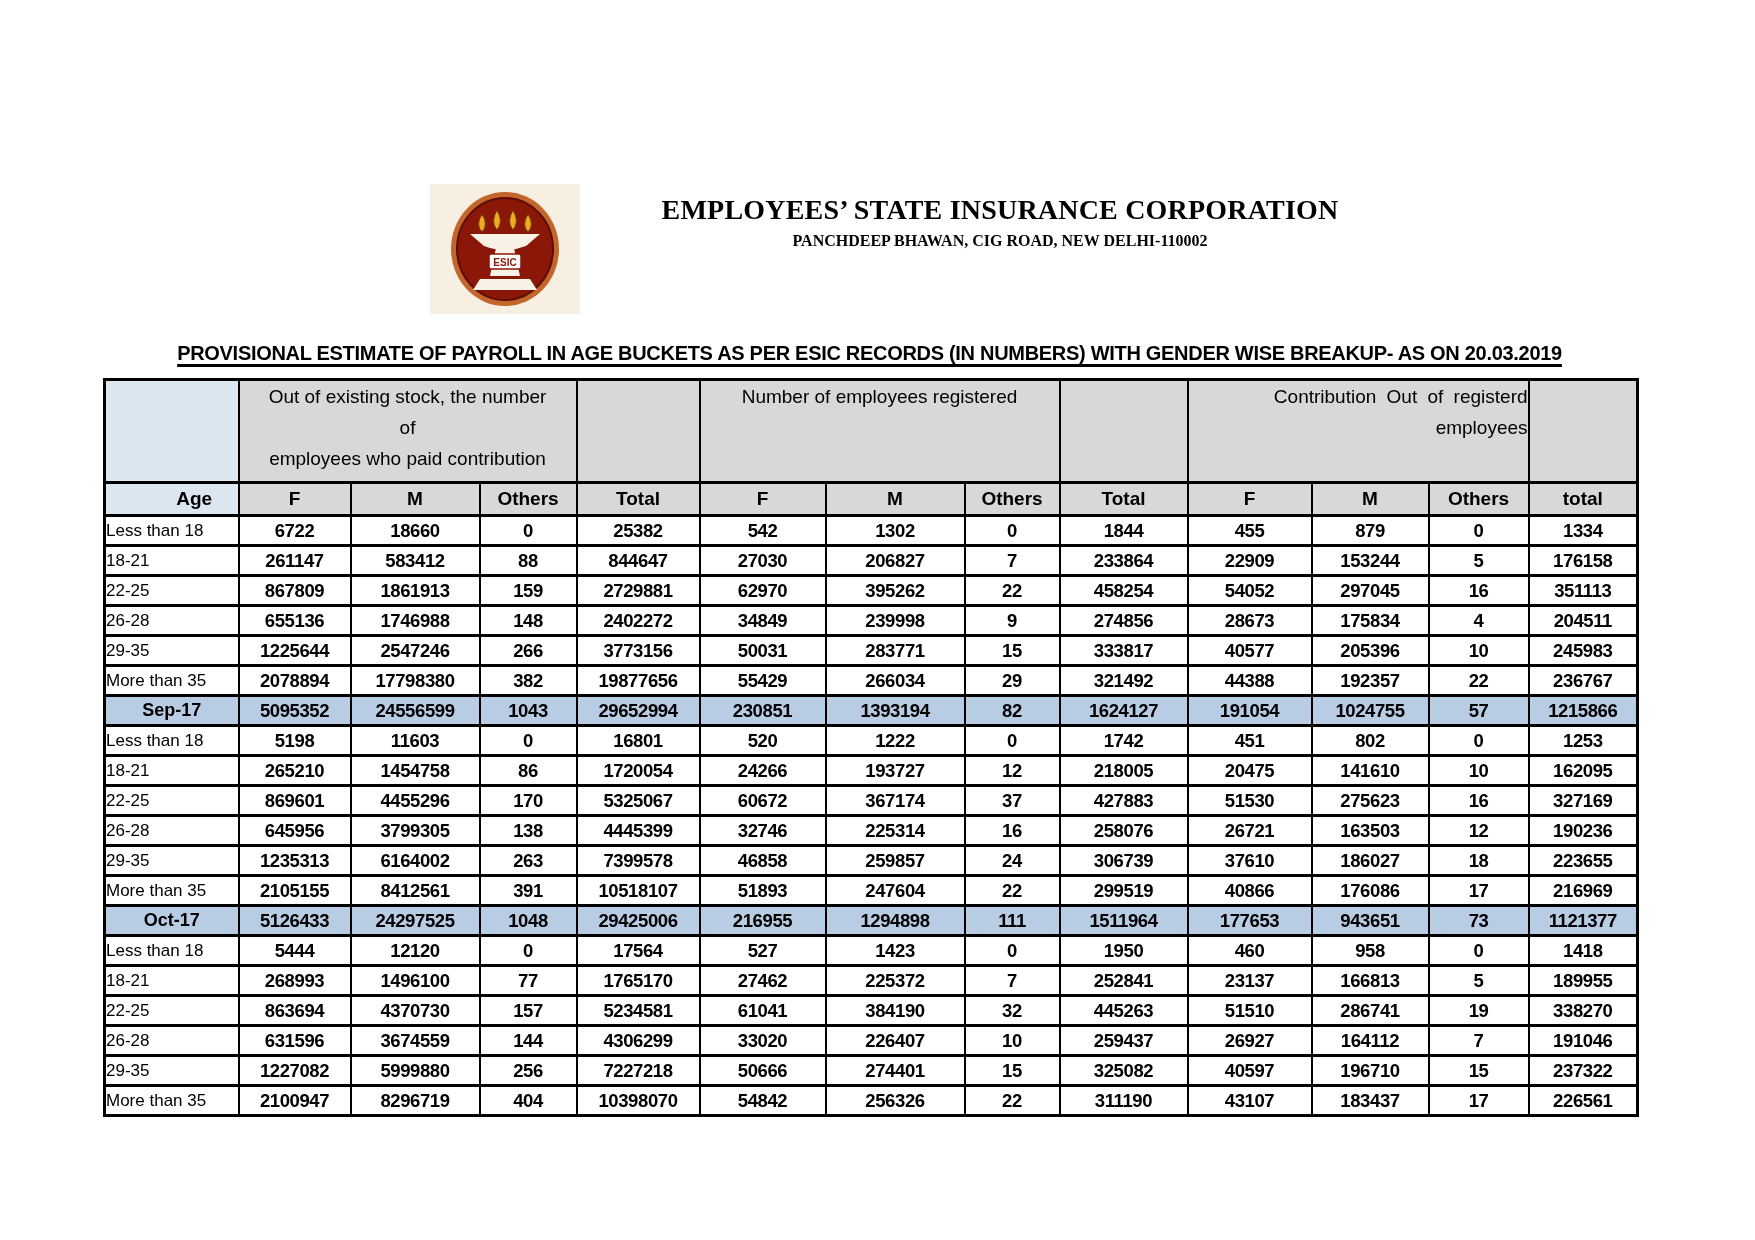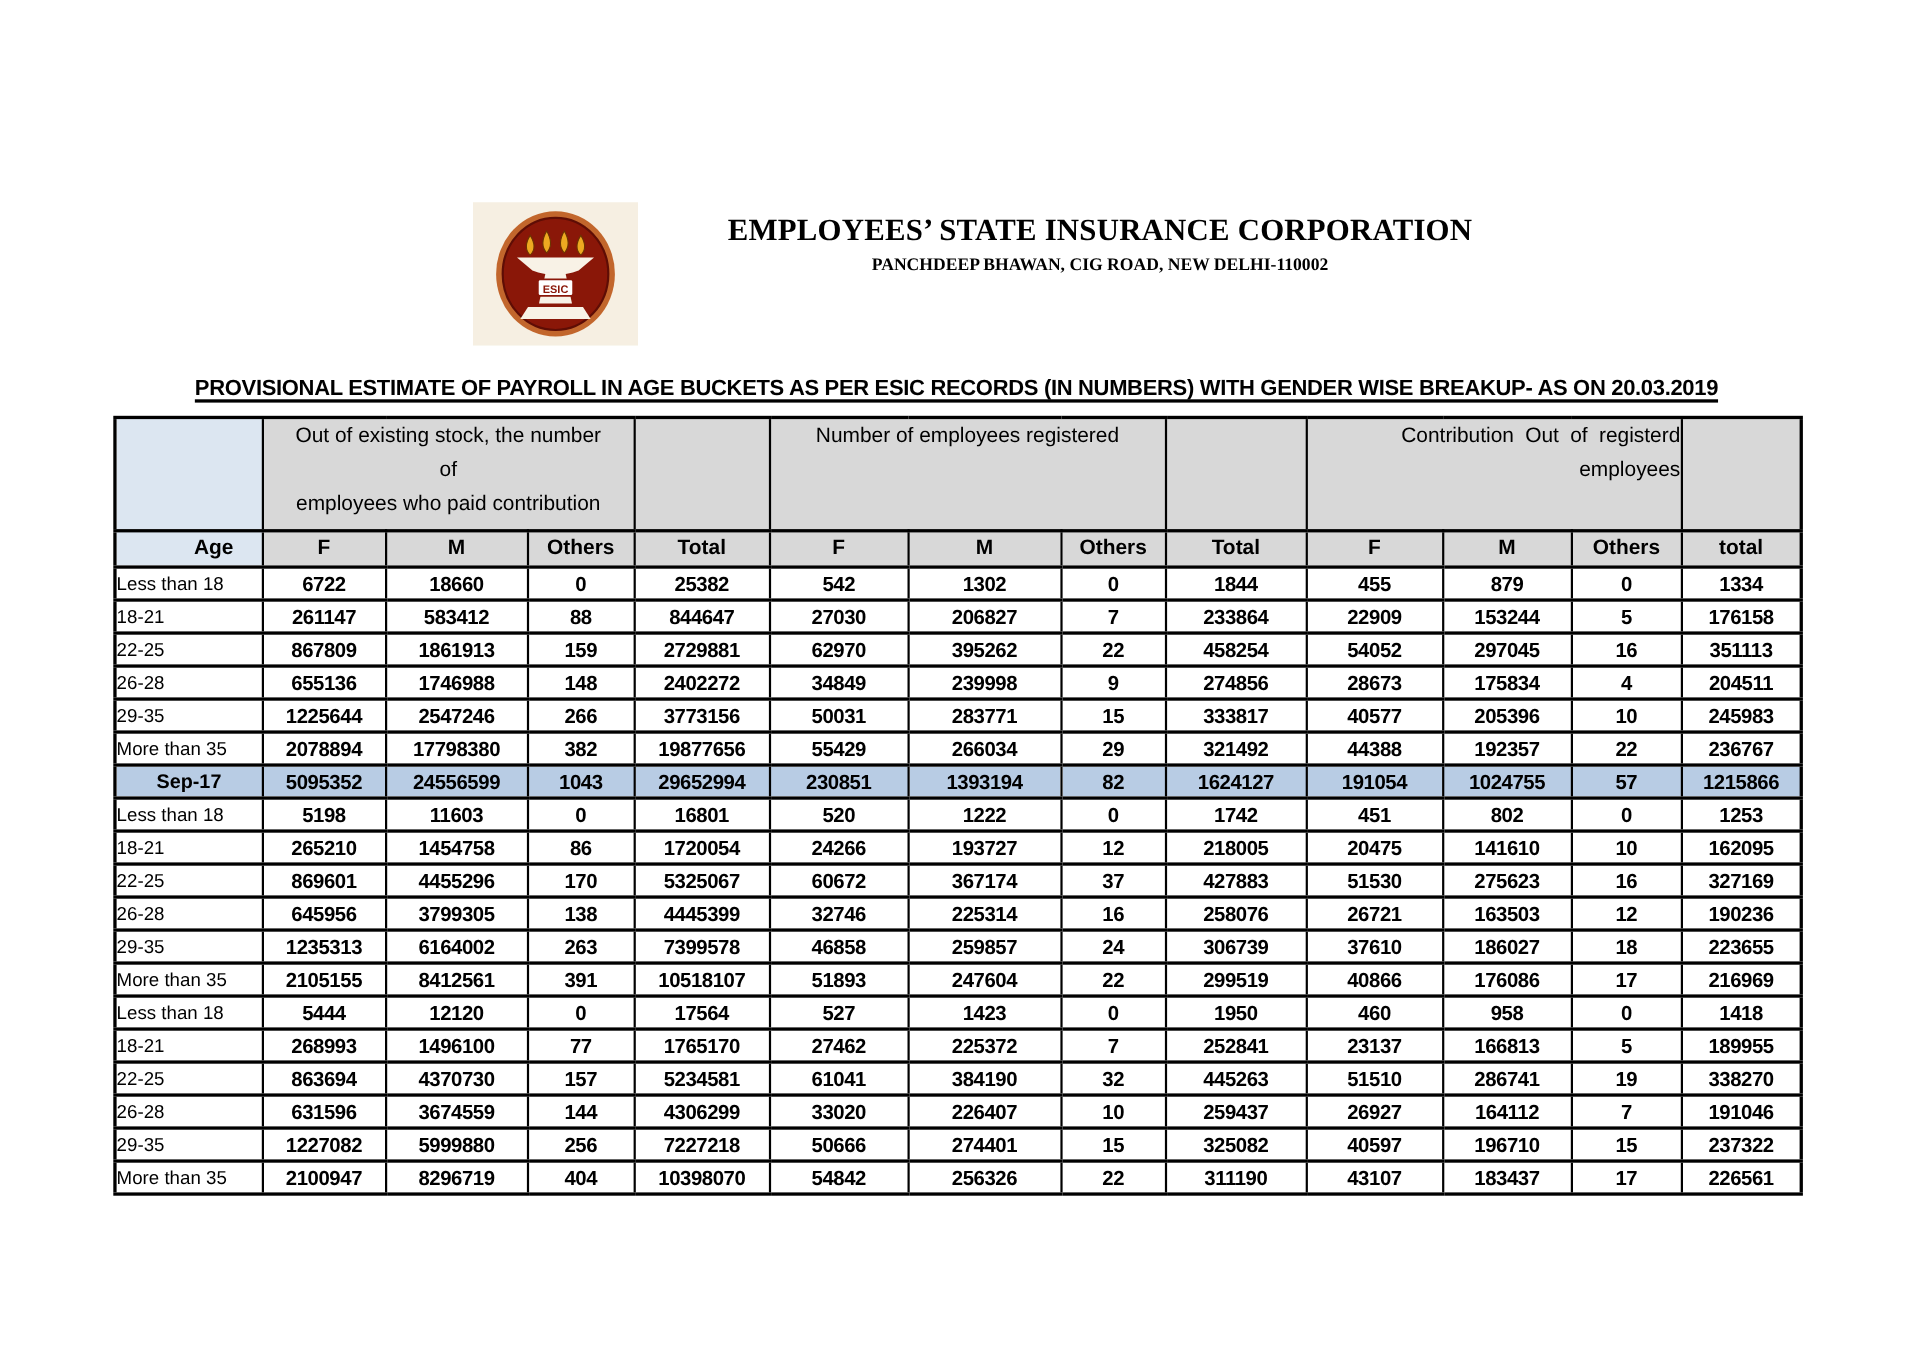--- a/index.html
+++ b/index.html
@@ -304,20 +304,35 @@
           <td class="num-cell">10518107</td>
           <td class="num-cell">51893</td>
           <td class="num-cell">247604</td>
           <td class="num-cell">22</td>
           <td class="num-cell">299519</td>
           <td class="num-cell">40866</td>
           <td class="num-cell">176086</td>
           <td class="num-cell">17</td>
           <td class="num-cell">216969</td>
         </tr>
+        <tr class="summary-row">
+          <td class="age-cell">Oct-17</td>
+          <td class="num-cell">5126433</td>
+          <td class="num-cell">24297525</td>
+          <td class="num-cell">1048</td>
+          <td class="num-cell">29425006</td>
+          <td class="num-cell">216955</td>
+          <td class="num-cell">1294898</td>
+          <td class="num-cell">111</td>
+          <td class="num-cell">1511964</td>
+          <td class="num-cell">177653</td>
+          <td class="num-cell">943651</td>
+          <td class="num-cell">73</td>
+          <td class="num-cell">1121377</td>
+        </tr>
         <tr class="data-row">
           <td class="age-cell">Less than 18</td>
           <td class="num-cell">5444</td>
           <td class="num-cell">12120</td>
           <td class="num-cell">0</td>
           <td class="num-cell">17564</td>
           <td class="num-cell">527</td>
           <td class="num-cell">1423</td>
           <td class="num-cell">0</td>
           <td class="num-cell">1950</td>

